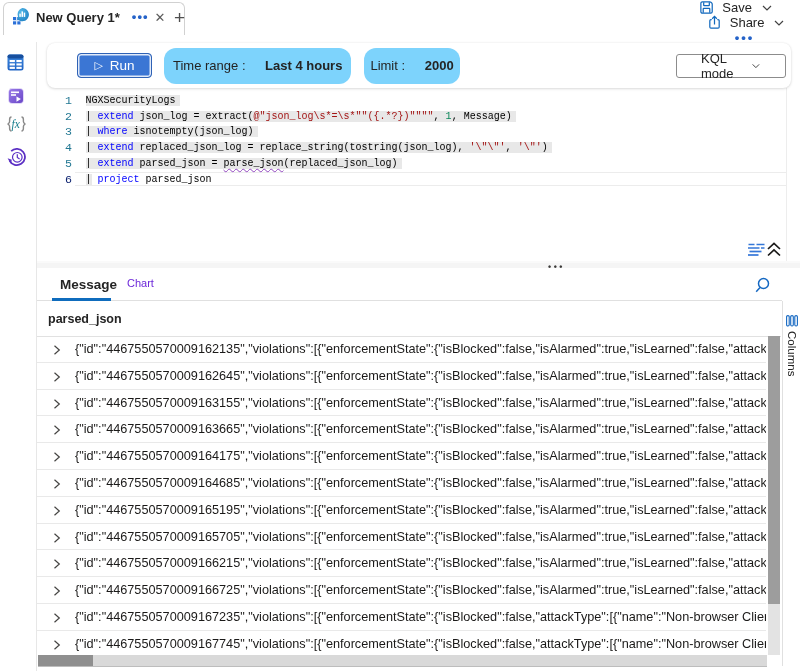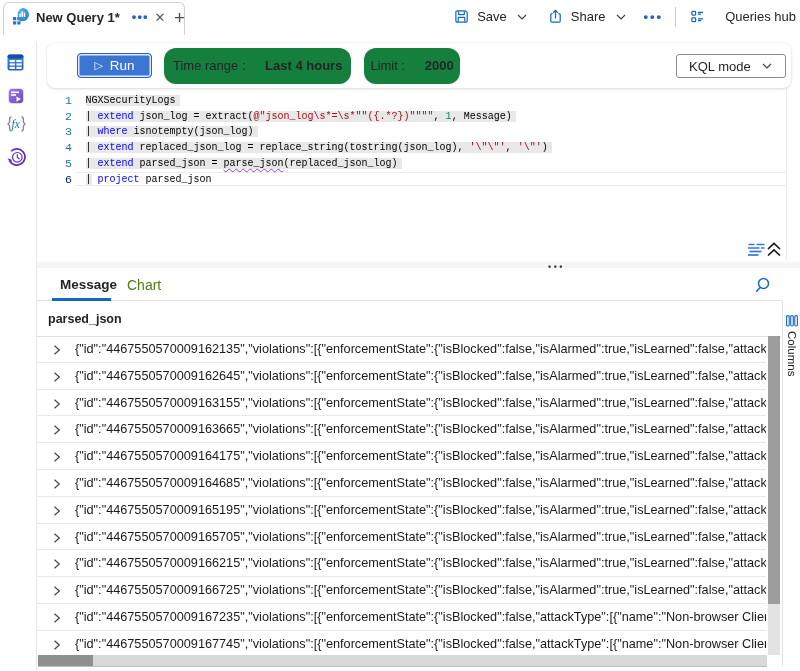--- a/index.html
+++ b/index.html
@@ -8,38 +8,38 @@
 .abs { position:absolute; }
 
 
 #tab { left:3px; top:2px; width:182px; height:33px; border:1px solid #d1d1d1; border-bottom:none; border-radius:6px 6px 0 0; background:#fff; display:flex; align-items:center; padding-bottom:4px; }
 #tab .ticon { margin-left:9px; width:16px; height:17px; margin-top:-2px; }
 #tab .tname { margin-left:7px; font-size:13px; font-weight:bold; color:#242424; letter-spacing:0; white-space:nowrap; }
 #tab .tdots { margin-left:12px; color:#2563c9; font-size:13px; font-weight:bold; letter-spacing:1px; line-height:8px; }
 #tab .tclose { margin-left:6px; color:#5c5c5c; font-size:13px; }
 #plus { left:174px; top:7px; font-size:19px; color:#4f4f4f; font-weight:400; }
 
-#topright { right:4px; top:0; height:33px; display:flex; align-items:center; font-size:13px; color:#242424; }
+#topright { right:4px; top:0; height:33px; display:flex; align-items:center; font-size:13px; color:#242424;flex-direction:column; }
 #topright .itm { display:flex; align-items:center; margin:0 0; }
 #topright svg { display:block; }
 
 
 #rail { left:0; top:42px; width:37px; height:629px; background:#fff; border-right:1px solid #e7e7e7; }
 #rail svg { position:absolute; left:7px; }
 
 
 #main { left:37px; top:42px; width:763px; height:629px; background:#fff; }
 
 
 #tbcard { position:absolute; left:10px; top:1px; width:744px; height:45px; background:#fff; border-radius:8px; box-shadow:0 1px 3px rgba(0,0,0,.13), 0 0 2px rgba(0,0,0,.08); display:flex; align-items:center; z-index:3; }
 #runbtn { margin-left:30px; width:75px; height:25px; background:#3b76d4; border:1px solid #2f62b5; box-shadow:inset 0 0 0 1.5px rgba(255,255,255,.85); border-radius:4px; color:#fff; font-size:13.5px; display:flex; align-items:center; justify-content:center; }
 #runbtn .tri { font-size:11px; margin-right:7px; margin-top:-1px; }
-.pill { height:36px; border-radius:12px; background:#15803d; color:#242424; font-size:13px; display:flex; align-items:center; padding:0 9px; }
+.pill { height:36px; border-radius:12px; background:#7dd3fc; color:#242424; font-size:13px; display:flex; align-items:center; padding:0 9px; }
 .pill b { font-weight:bold;padding-left:16px; }
-#kql { position:absolute; right:5px; top:11px; width:110px; height:24px; border:1px solid #8c8c8c; border-radius:3px; background:#fff; font-size:13px; color:#242424; display:flex; align-items:center; padding:0 12px; justify-content:space-between; }
+#kql { position:absolute; right:5px; top:11px; width:110px; height:24px; border:1px solid #8c8c8c; border-radius:3px; background:#fff; font-size:13px; color:#242424; display:flex; align-items:center; padding:0 24px; justify-content:space-between; }
 
 
 #editor { position:absolute; left:10px; top:46px; width:740px; height:173px; background:#fff; border-right:1px solid #ededed; overflow:hidden; }
 #gutter { position:absolute; left:0; top:5px; width:25px; text-align:right; font-family:"Liberation Mono", monospace; font-size:11.6px; line-height:15.7px; color:#237893; }
 #gutter .cur { color:#0b216f; }
 #code { position:absolute; left:38.5px; top:5px; font-family:"Liberation Mono", monospace; font-size:10px; line-height:15.7px; color:#000; white-space:pre; }
 .kw { color:#0000ff; }
 .str { color:#a31515; }
 .num { color:#098658; }
 .sel { background:#e8e8e8; box-shadow:4px 0 0 #e8e8e8; }
@@ -50,21 +50,21 @@
 
 
 #split-pre { left:37px; top:261px; width:763px; height:2px; background:#fafafa; }
 #split { left:37px; top:263px; width:763px; height:4.5px; background:#f5f5f5; }
 #split .dots { position:absolute; left:511px; top:-1px; color:#3b3a39; font-size:9px; letter-spacing:2.5px; font-weight:bold; }
 
 
 #results { left:37px; top:268px; width:763px; height:399px; background:#fff; }
 #rtabs { position:absolute; left:0; top:0; width:745px; height:33px; border-bottom:1px solid #e0e0e0; }
 #rtabs .t1 { position:absolute; left:23px; top:9px; font-size:13.5px; font-weight:bold; color:#242424; }
-#rtabs .t2 { position:absolute; left:90px; top:9px; font-size:14px; color:#4d7c0f; }
+#rtabs .t2 { position:absolute; left:90px; top:9px; font-size:11px; color:#6d28d9; }
 #rtabs .ul { position:absolute; left:15px; top:30px; width:59px; height:3px; background:#0f6cbd; }
 #searchic { position:absolute; left:717px; top:9px; }
 #ghead { position:absolute; left:0; top:33px; width:744px; height:36px; border-bottom:1px solid #e1e1e1; font-size:12.5px; font-weight:bold; color:#242424; line-height:36px; padding-left:11px; }
 #rows { position:absolute; left:0; top:68px; width:729px; height:319px; overflow:hidden; }
 .row { position:relative; width:900px; height:26.8px; border-bottom:1px solid #e9e9e9; }
 .row .chev { position:absolute; left:16px; top:9px; }
 .row .txt { position:absolute; left:38px; top:6px; width:691px; overflow:hidden; white-space:nowrap; font-size:12.7px; color:#1b1a19; }
 #vscroll { position:absolute; left:729.5px; top:68px; width:13px; height:319px; }
 #vthumb { position:absolute; left:1px; top:0; width:12px; height:268px; background:#9d9d9d; }
 #vtrack { position:absolute; left:1px; top:268px; width:12px; height:51px; background:#e3e3e3; }

